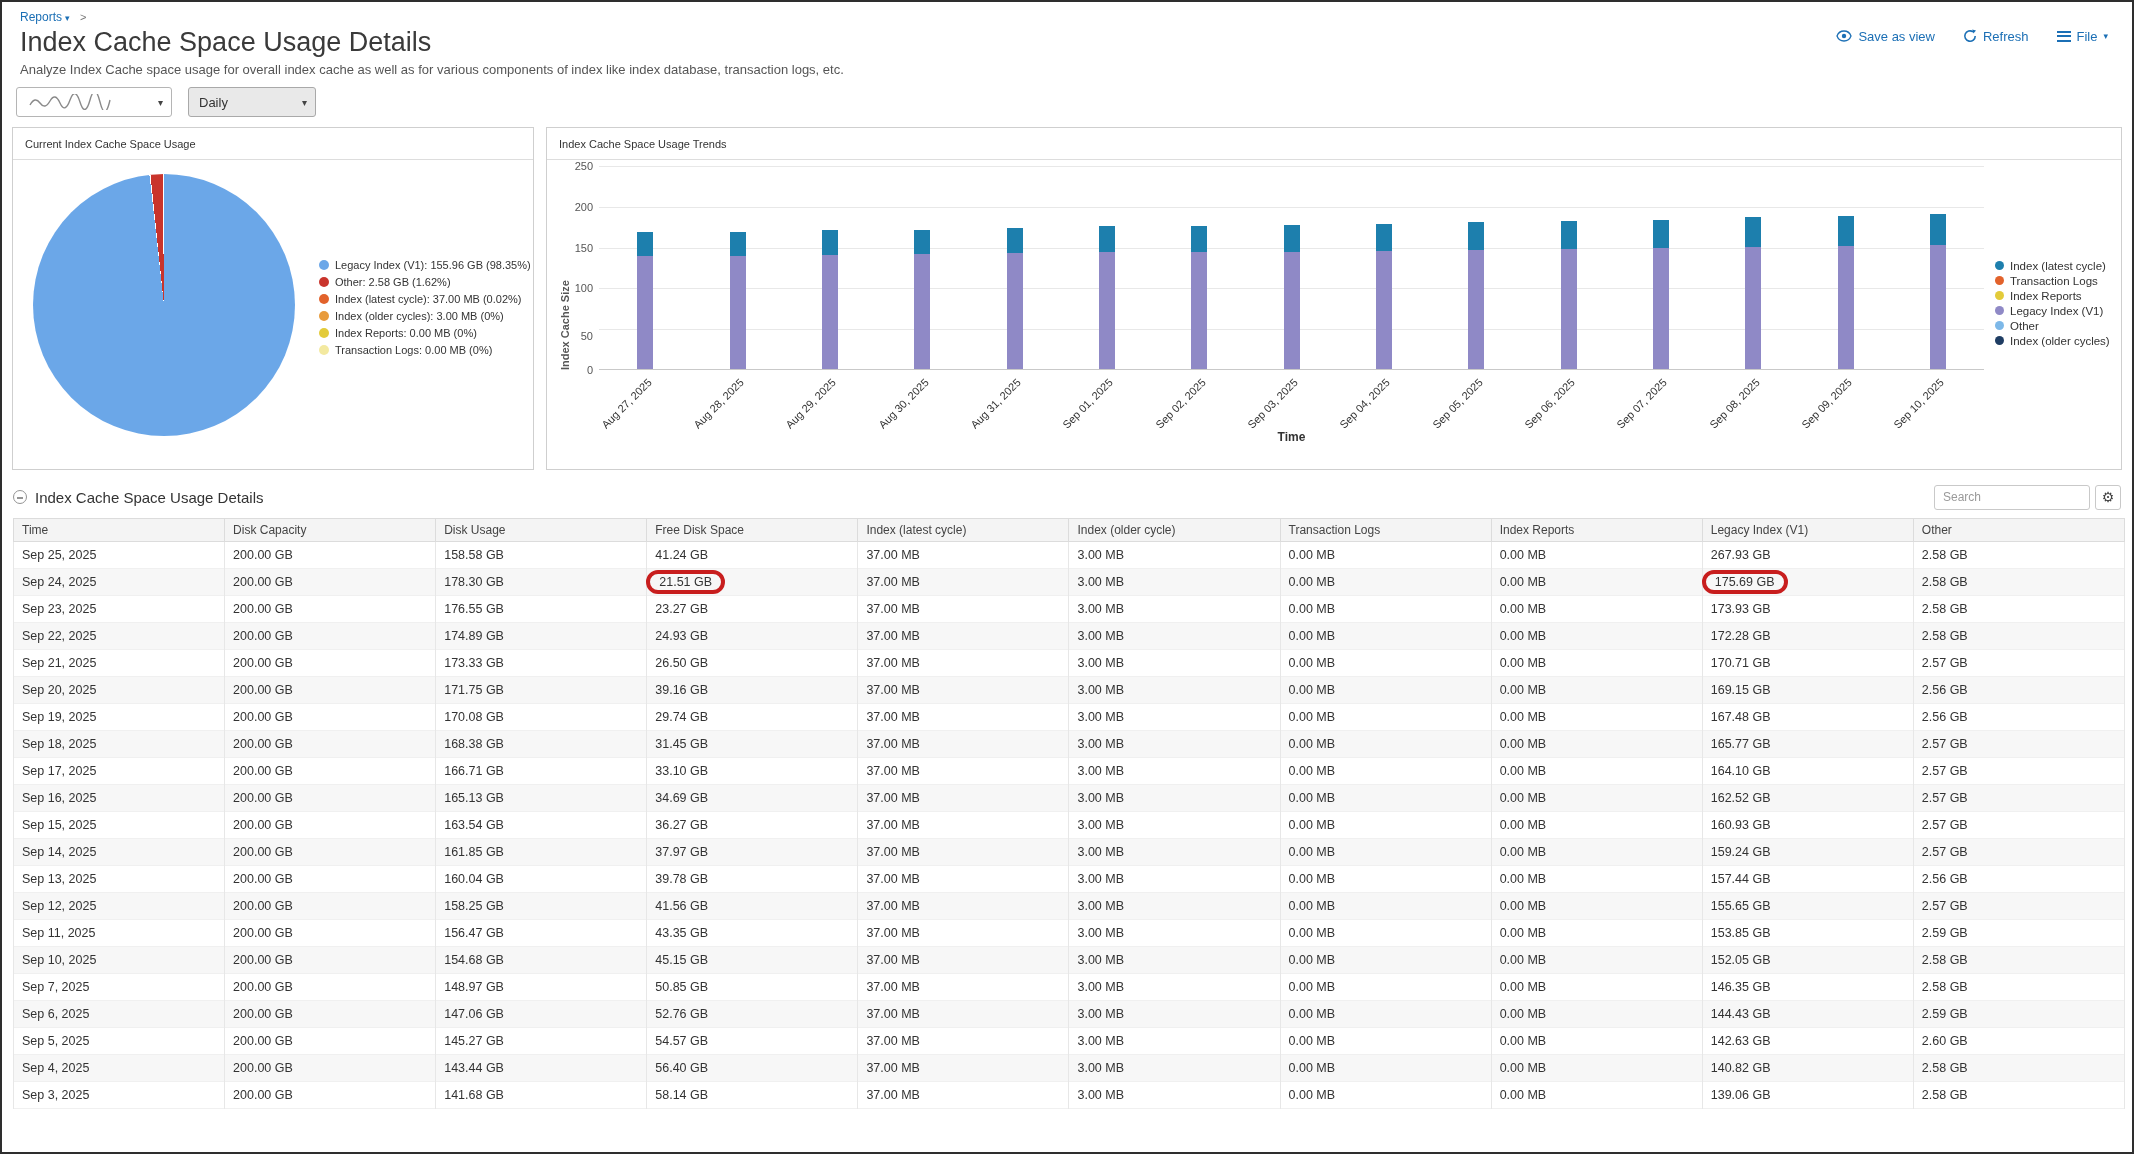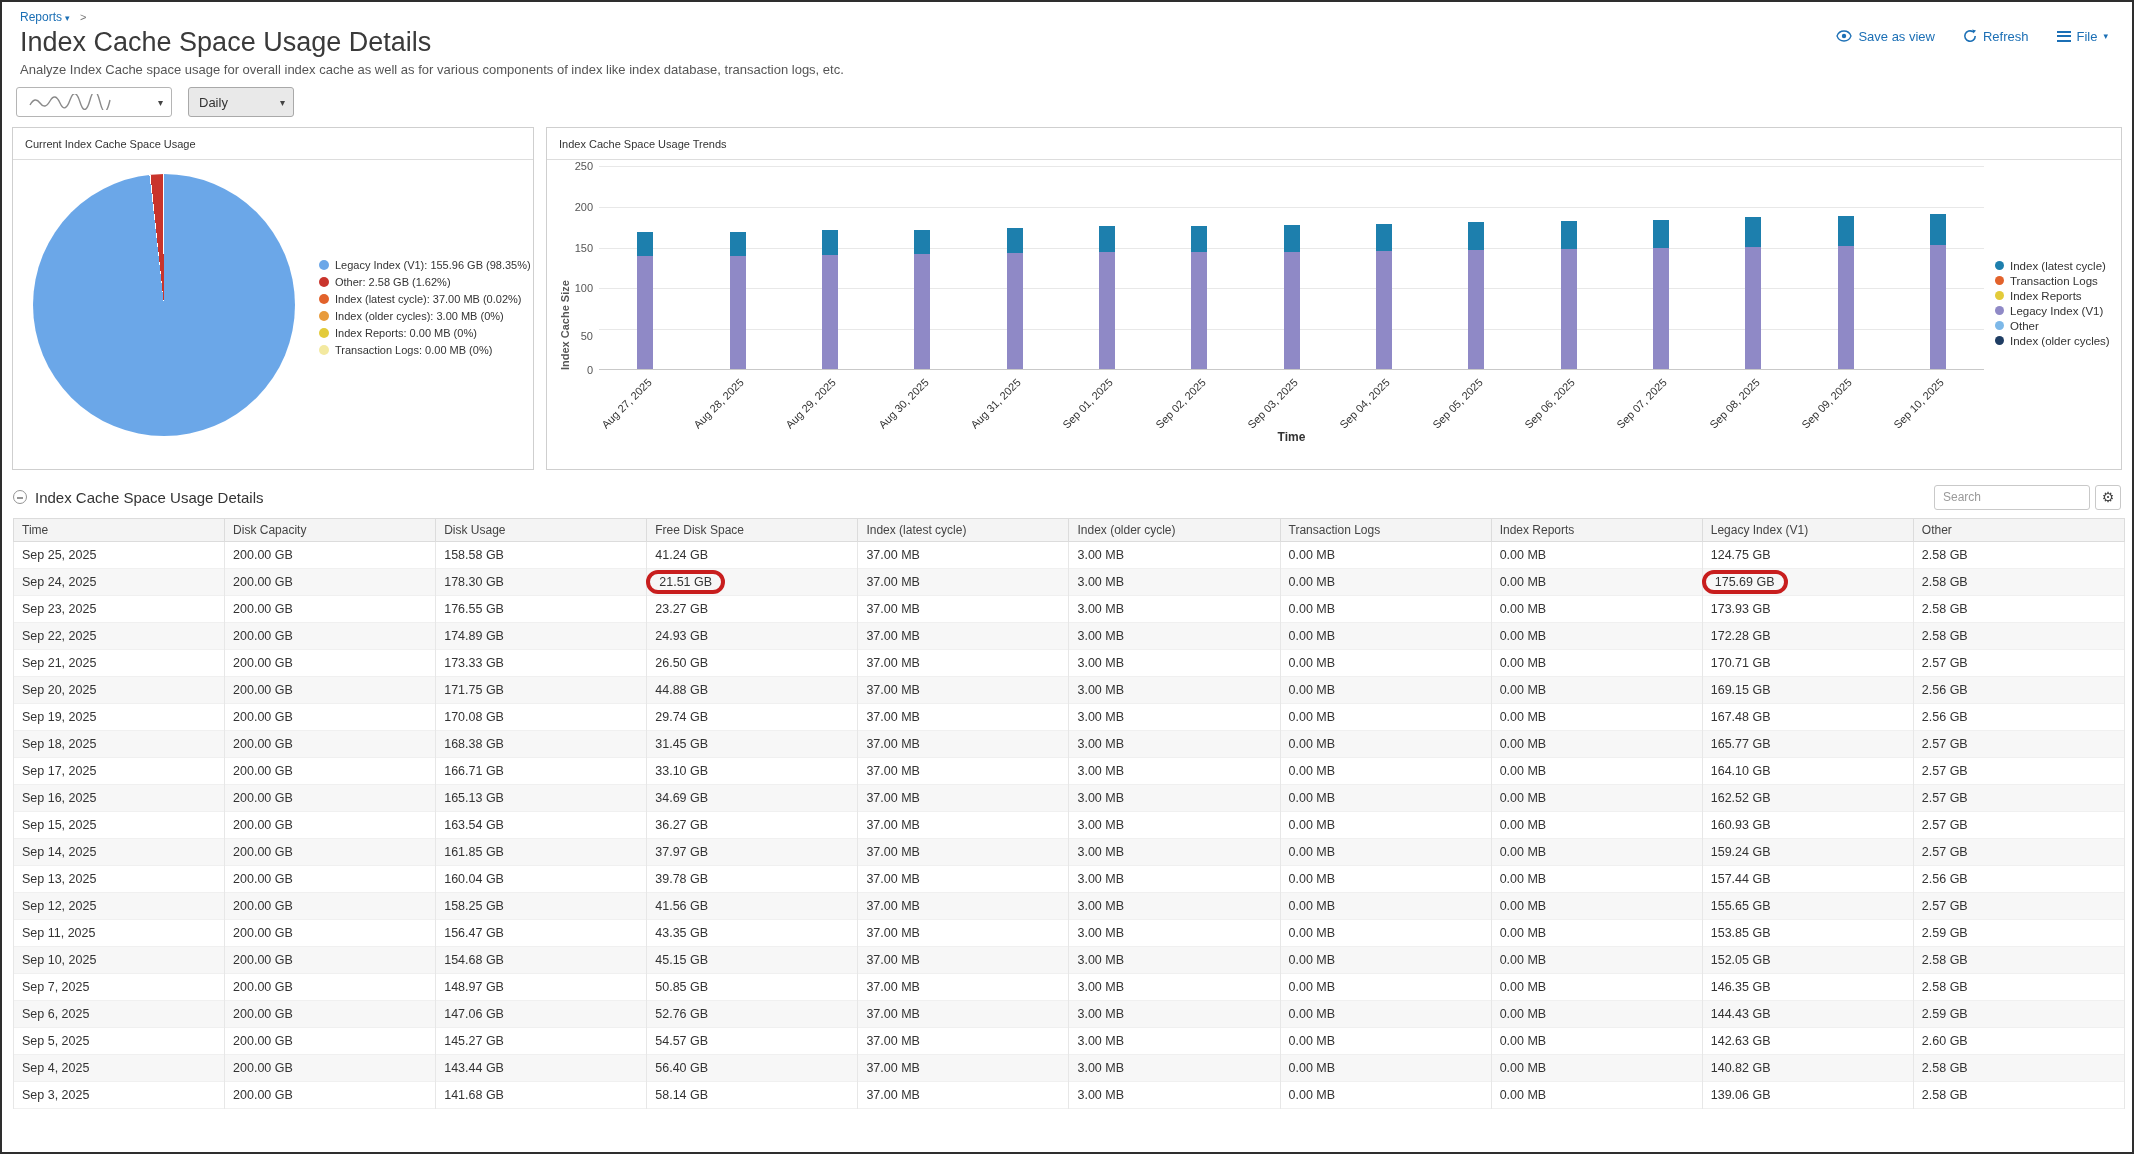--- a/index.html
+++ b/index.html
@@ -16,21 +16,21 @@
   .actions { position:absolute; top:26px; right:24px; display:flex; gap:28px; align-items:center; font-size:13px; color:#1b6fb5; }
   .action { display:flex; align-items:center; gap:6px; cursor:pointer; }
   .action .caret { font-size:9px; }
   .hamburger { display:inline-block; width:14px; }
   .hamburger i { display:block; height:2px; background:#1b6fb5; margin:2.5px 0; }
 
   
   .filter-row { display:flex; gap:16px; margin:10px 0 0 14px; }
   .select { position:relative; height:30px; border:1px solid #b5b5b5; border-radius:3px; background:#fff; display:flex; align-items:center; padding:0 24px 0 10px; font-size:13px; color:#333; cursor:pointer; }
   .select.scope { width:156px; }
-  .select.gray { width:106px; background:#e9e9e9; border-color:#a9a9a9; }
+  .select.gray { width:128px; background:#e9e9e9; border-color:#a9a9a9; }
   .sel-caret { position:absolute; right:8px; top:50%; transform:translateY(-50%); font-size:10px; color:#444; }
 
   
   .panels { display:flex; gap:12px; margin:10px 10px 0; }
   .panel { position:relative; border:1px solid #cfcfcf; background:#fff; height:343px; }
   .pie-panel { width:522px; }
   .trends-panel { flex:1; }
   .panel-header { height:32px; line-height:32px; padding:0 12px; font-size:11px; color:#333; border-bottom:1px solid #ddd; }
 
   .pie { position:absolute; left:20px; top:46px; width:262px; height:262px; border-radius:50%; background:#fff; }
@@ -305,21 +305,21 @@
       <tbody id="grid-body">
           <tr>
             <td>Sep 25, 2025</td>
             <td>200.00 GB</td>
             <td>158.58 GB</td>
             <td>41.24 GB</td>
             <td>37.00 MB</td>
             <td>3.00 MB</td>
             <td>0.00 MB</td>
             <td>0.00 MB</td>
-            <td>124.75 GB</td>
+            <td>267.93 GB</td>
             <td>2.58 GB</td>
           </tr>
           <tr>
             <td>Sep 24, 2025</td>
             <td>200.00 GB</td>
             <td>178.30 GB</td>
             <td><span class="circled" style="border-color: rgb(200, 30, 30);">21.51 GB</span></td>
             <td>37.00 MB</td>
             <td>3.00 MB</td>
             <td>0.00 MB</td>
@@ -360,21 +360,21 @@
             <td>3.00 MB</td>
             <td>0.00 MB</td>
             <td>0.00 MB</td>
             <td>170.71 GB</td>
             <td>2.57 GB</td>
           </tr>
           <tr>
             <td>Sep 20, 2025</td>
             <td>200.00 GB</td>
             <td>171.75 GB</td>
-            <td>44.88 GB</td>
+            <td>39.16 GB</td>
             <td>37.00 MB</td>
             <td>3.00 MB</td>
             <td>0.00 MB</td>
             <td>0.00 MB</td>
             <td>169.15 GB</td>
             <td>2.56 GB</td>
           </tr>
           <tr>
             <td>Sep 19, 2025</td>
             <td>200.00 GB</td>

